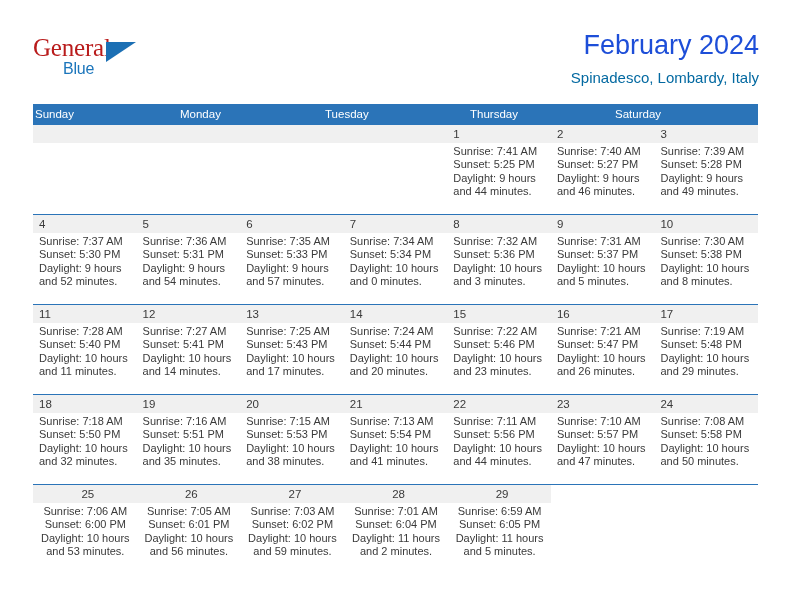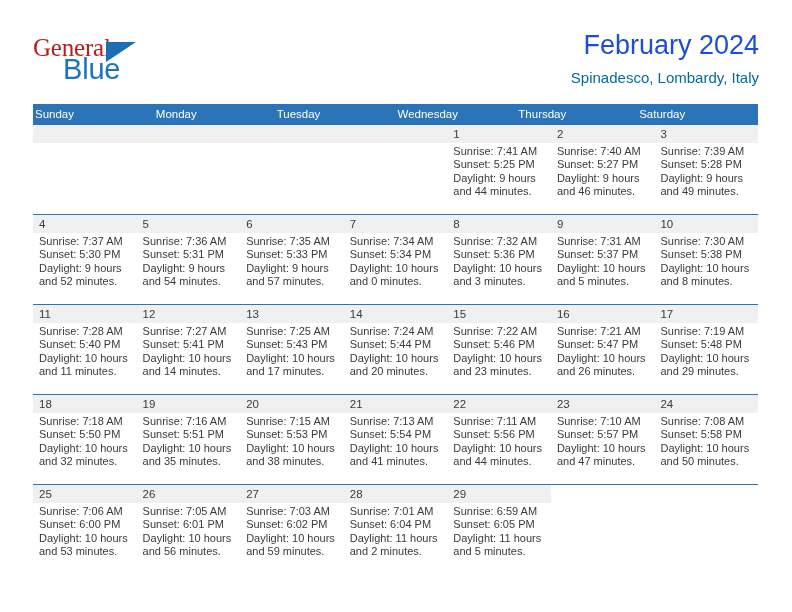--- a/index.html
+++ b/index.html
@@ -45,21 +45,21 @@
     font-size: 25px;
     color: #b91c1c;
     letter-spacing: -0.2px;
     line-height: 28px;
     font-family: Liberation Serif, serif;
   }
   .logo-blue {
     position: absolute;
     left: 30px;
     top: 21px;
-    font-size: 29px;
+    font-size: 16px;
     color: #1b75bb;
     letter-spacing: -0.2px;
     line-height: 28px;
     font-family: "Liberation Sans", sans-serif;
   }
   .logo-triangle {
     position: absolute;
     left: 73px;
     top: 8px;
     width: 0;
@@ -117,20 +117,21 @@
 
   .week {
     display: flex;
     width: 100%;
     height: 90px;
     border-bottom: 1.3px solid #2b74b8;
     box-sizing: border-box;
   }
   .week.last {
     border-bottom: none;
+    text-align: center;
   }
 
   .day {
     flex: 1 1 0;
     position: relative;
     box-sizing: border-box;
     overflow: hidden;
   }
   .day-band {
     height: 18px;
@@ -174,21 +175,20 @@
       <div class="cal-subtitle">Spinadesco, Lombardy, Italy</div>
     </div>
 
   </div>
 
   <div class="calendar">
     <div class="dow-row" id="dow-row">
         <div class="dow">Sunday</div>
         <div class="dow">Monday</div>
         <div class="dow">Tuesday</div>
-        <div class="dow">Wednesday</div>
         <div class="dow">Thursday</div>
         <div class="dow">Saturday</div>
       </div>
     <div id="weeks-container">
         <div class="week">
           <div class="day empty">
             <div class="day-band">
               <div class="day-num"></div>
             </div>
           </div>

